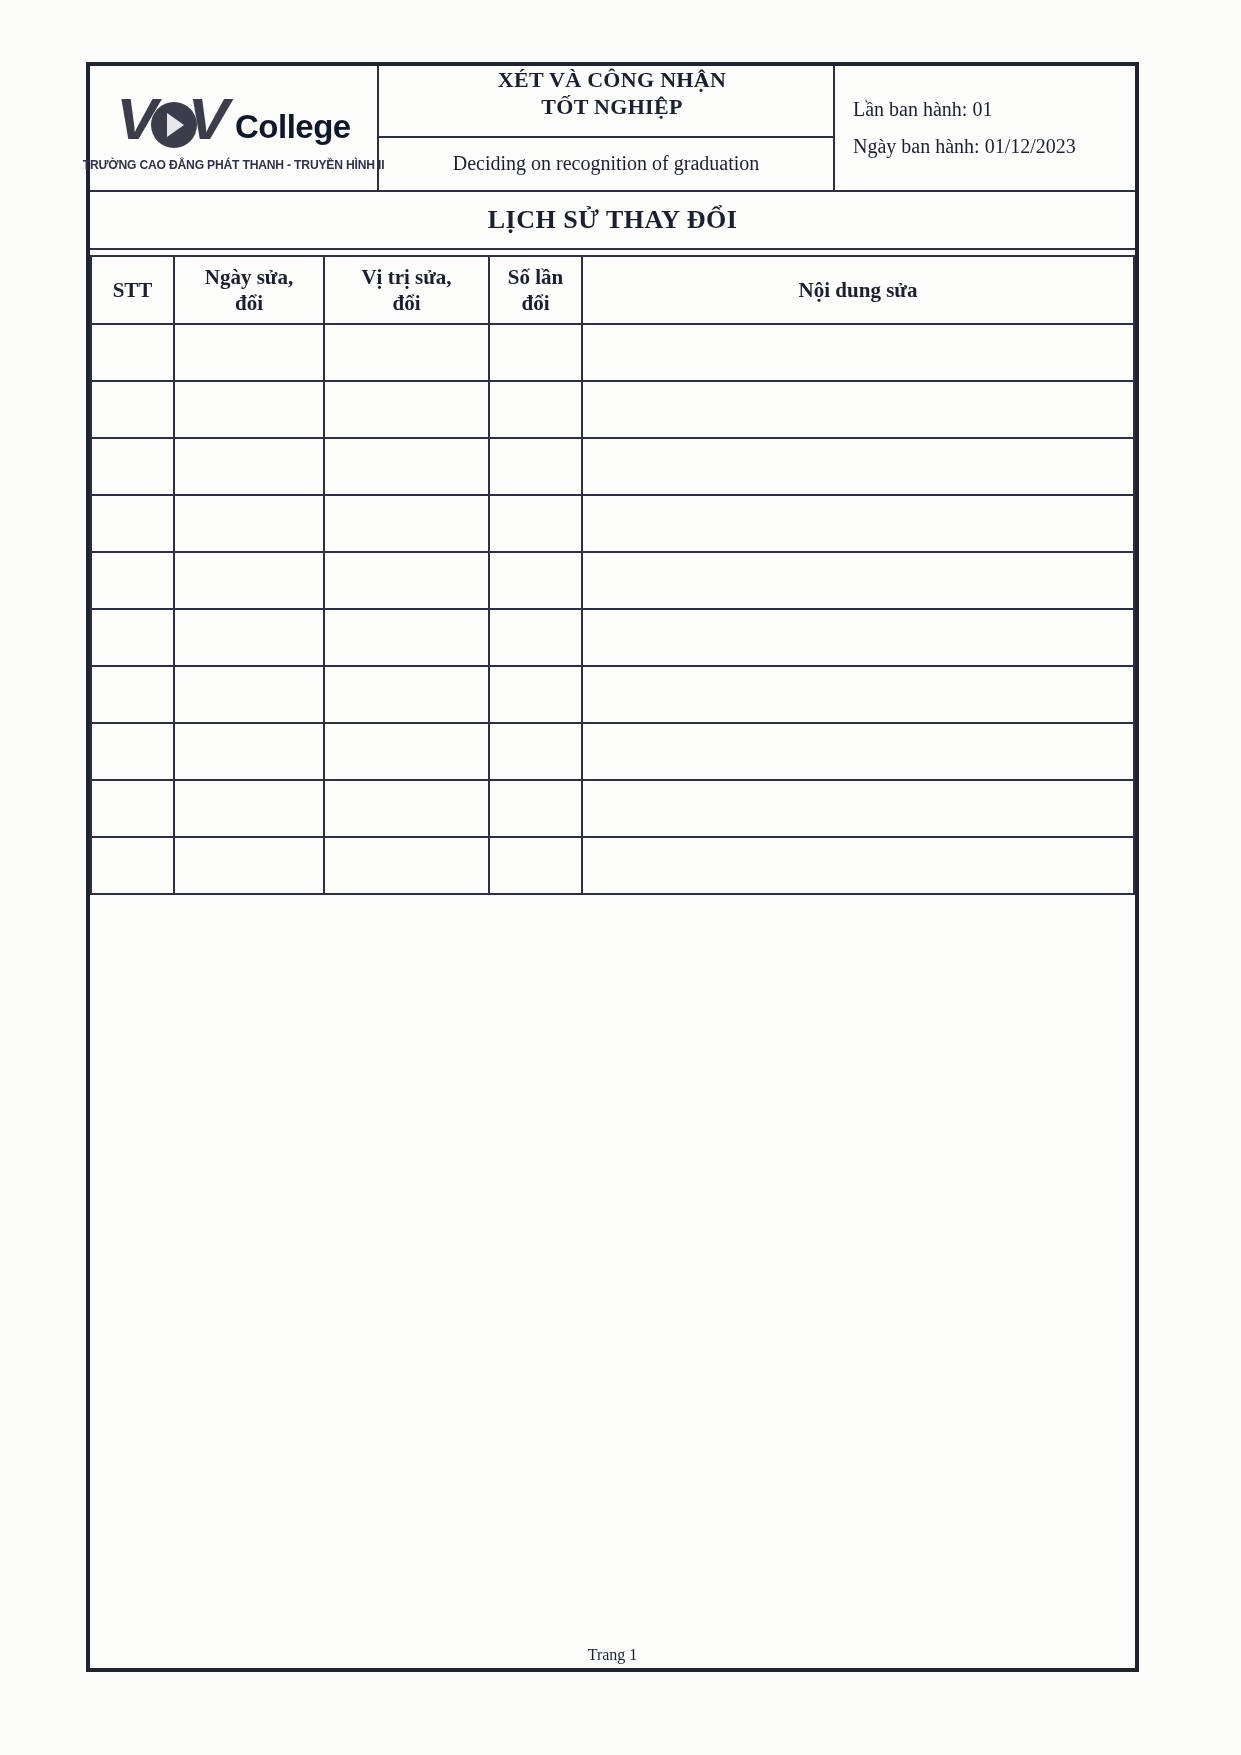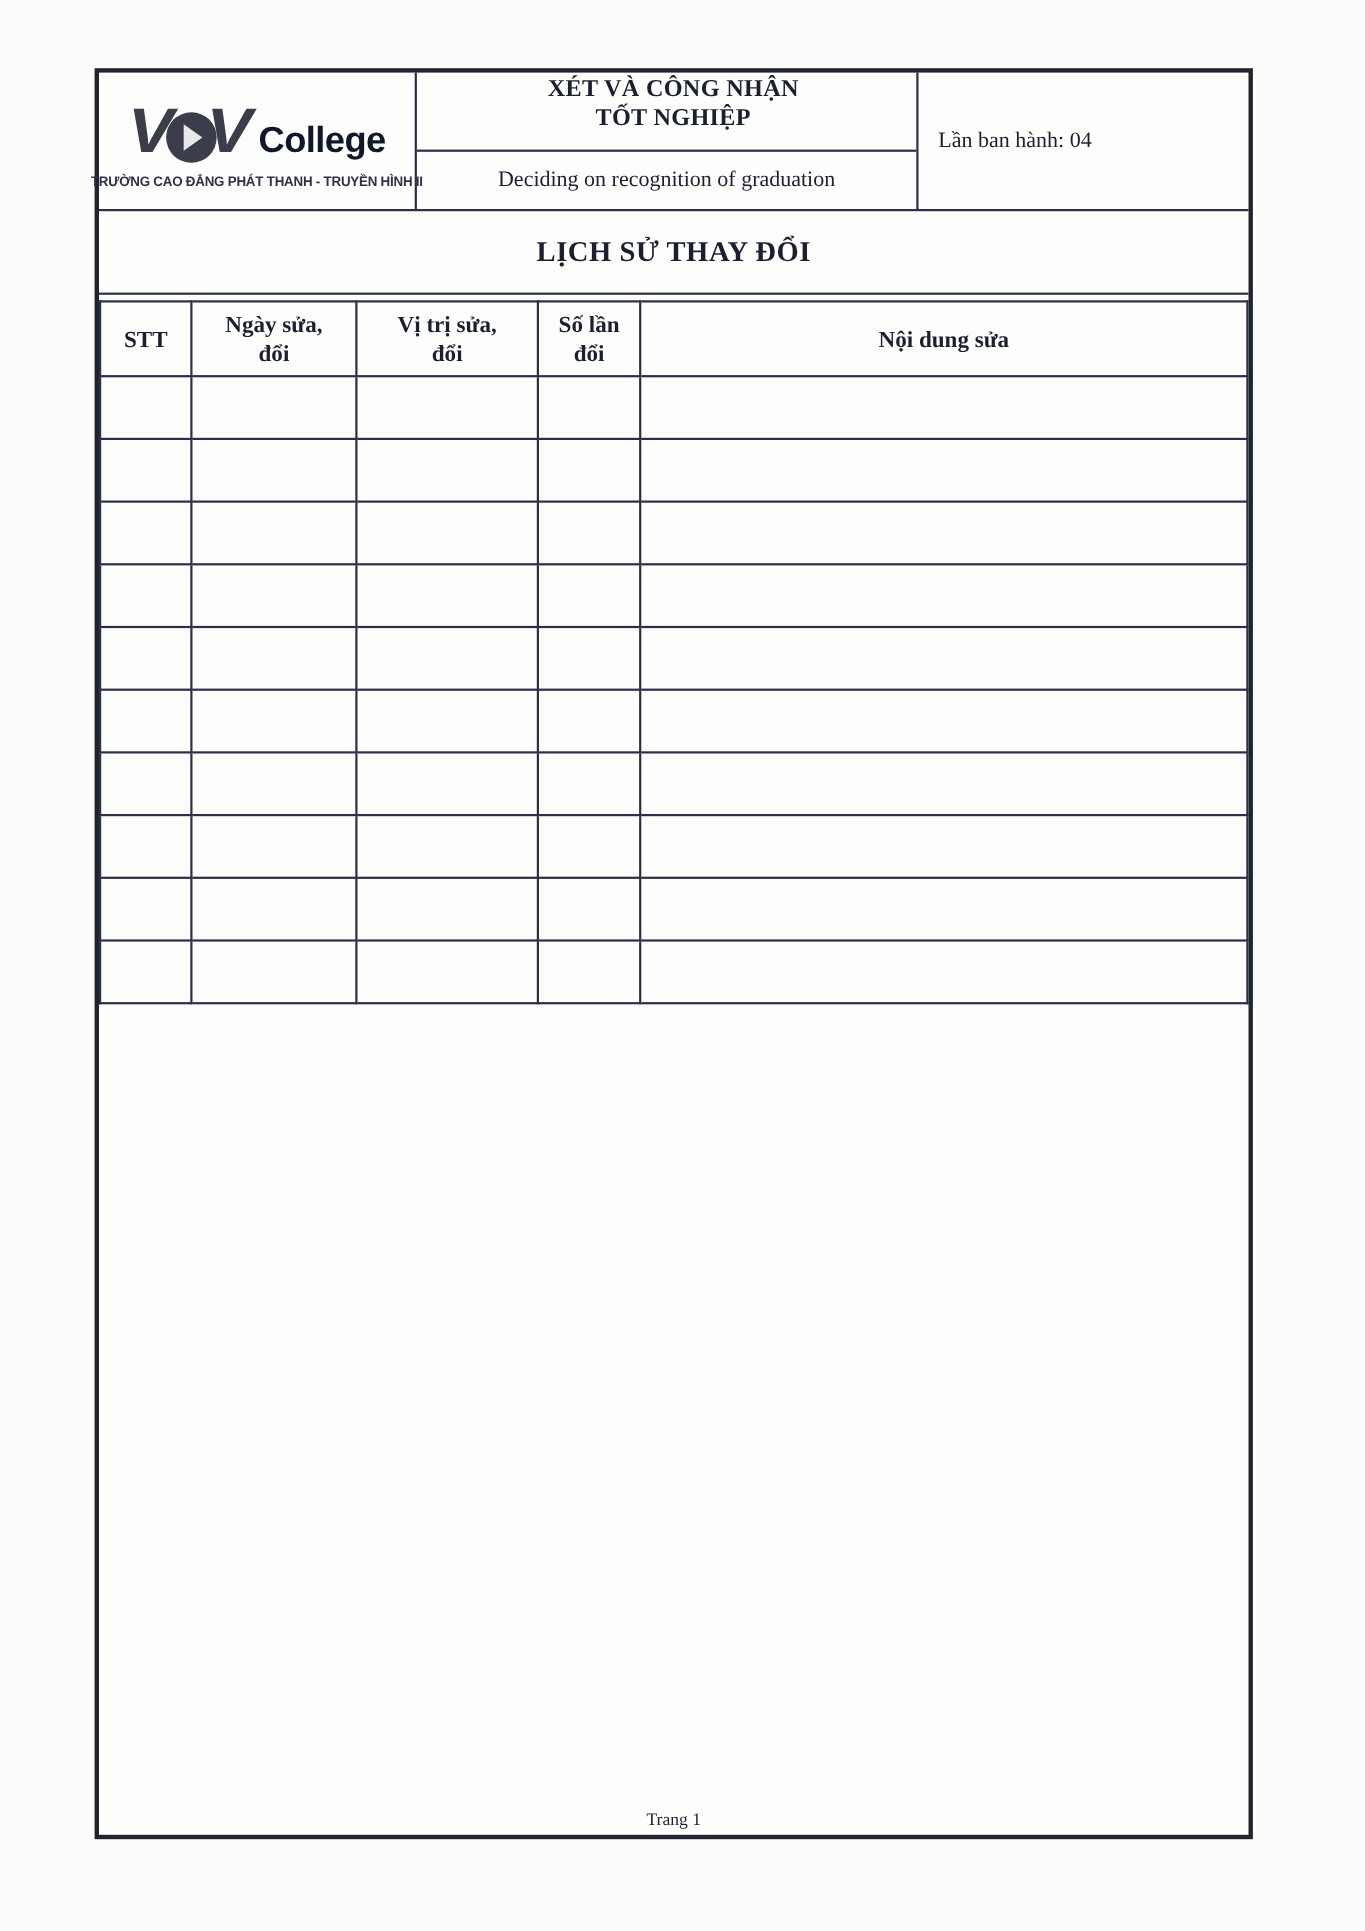--- a/index.html
+++ b/index.html
@@ -59,21 +59,21 @@
   .title-bottom{
     height:50px;display:flex;align-items:center;justify-content:center;
     font-size:20px;
   }
   .issue-cell{
     flex:1;display:flex;flex-direction:column;justify-content:center;
     padding-left:18px;font-size:20px;line-height:37px;
   }
   
   .section-title{
-    height:76px;border-bottom:2px solid #2b3048;box-sizing:border-box;
+    height:58px;border-bottom:2px solid #2b3048;box-sizing:border-box;
     display:flex;align-items:center;justify-content:center;
     font-weight:bold;font-size:26px;letter-spacing:0.5px;
   }
   
   table.hist{
     width:100%;border-collapse:collapse;table-layout:fixed;margin-top:5px;
   }
   table.hist th, table.hist td{
     border:2px solid #2b3048;box-sizing:border-box;padding:0;
   }
@@ -109,21 +109,22 @@
 
     <div class="title-cell">
       <div class="title-top">
         <div>XÉT VÀ CÔNG NHẬN</div>
         <div>TỐT NGHIỆP</div>
       </div>
       <div class="title-bottom">Deciding on recognition of graduation</div>
     </div>
 
     <div class="issue-cell">
-      <div>Lần ban hành: 04</div>
+      <div>Lần ban hành: 01</div>
+      <div>Ngày ban hành: 01/12/2023</div>
     </div>
 
   </div>
 
   <div class="section-title">LỊCH SỬ THAY ĐỔI</div>
 
   <table class="hist">
     <colgroup>
       <col style="width:83px">
       <col style="width:150px">

